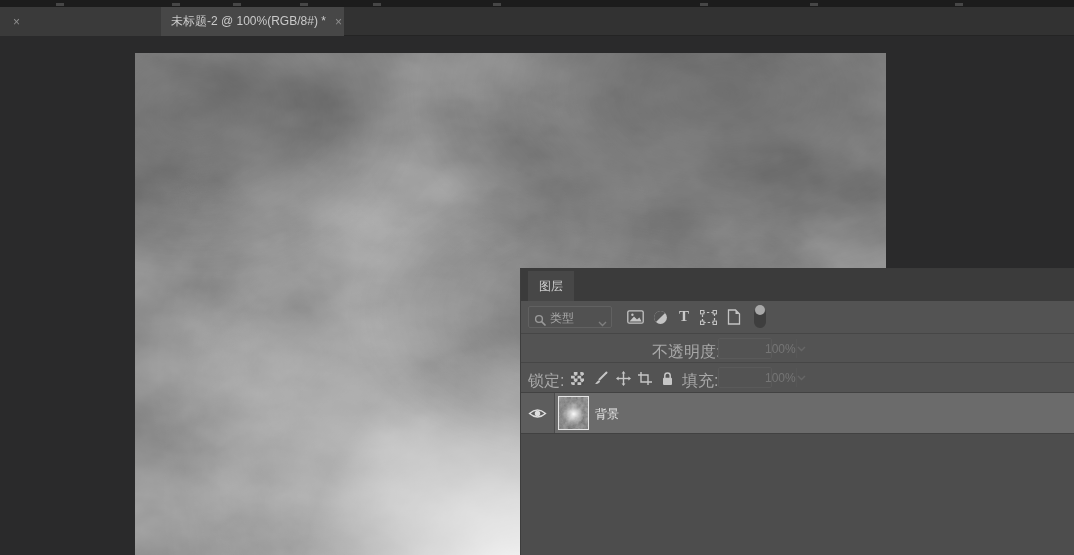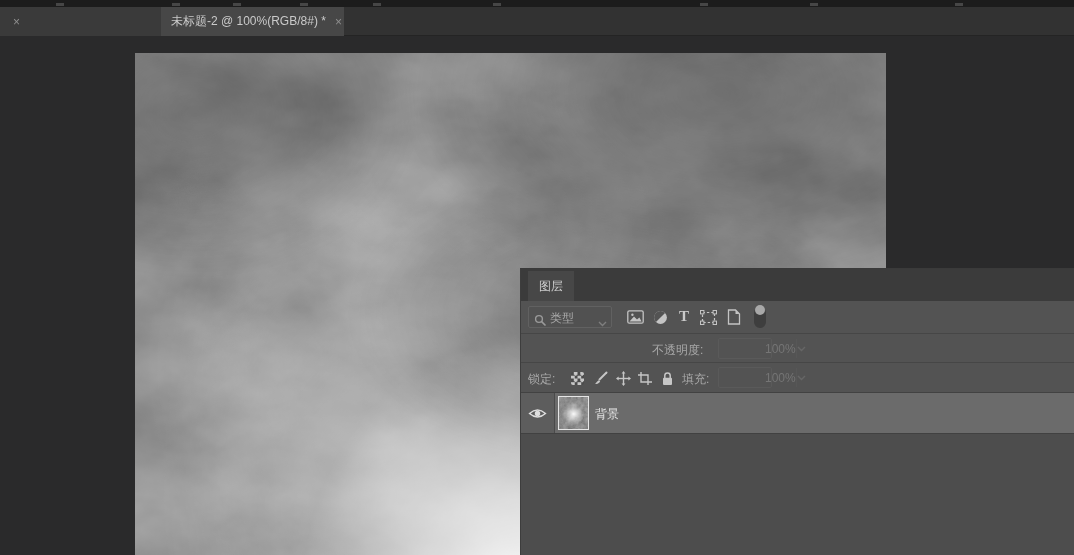--- a/index.html
+++ b/index.html
@@ -54,21 +54,21 @@
 
   .dd-box { position:absolute; height:22px; background:#515151; border:1px solid #616161;
             border-radius:2px; display:flex; align-items:flex-end; font-size:12px; color:#a9a9a9;
             cursor:pointer; }
   .dd-chevron { margin-left:auto; margin-right:4px; opacity:.8; }
   .value-box { position:absolute; height:21px; border:1px solid #5a5a5a; border-radius:2px;
                display:flex; align-items:center; font-size:12px; color:#757575; }
   .value-box .num { padding-left:6px;margin-left:40px; }
   .value-box .chev-btn { margin-left:auto; width:17px; height:100%; border-left:1px solid #5a5a5a;
                          display:flex; align-items:center; justify-content:center; opacity:.7; }
-  .row-label { position:absolute; font-size:12px; color:#a8a8a8; }
+  .row-label { position:absolute; font-size:16px; color:#a8a8a8; }
 
   .icon-btn { position:absolute; width:20px; height:20px; display:flex; align-items:center;
               justify-content:center; cursor:pointer; }
   .checker { width:13px; height:13px; border-radius:2px;
              background:repeating-conic-gradient(#c6c6c6 0% 25%, #4b4b4b 0% 50%);
              background-size:6.5px 6.5px; }
   #filter-toggle { position:absolute; left:233px; top:4px; width:12px; height:24px; cursor:pointer; }
   #filter-toggle .pill { position:absolute; left:0; top:2px; width:12px; height:21px;
                          border-radius:6px; background:#3e3e3e; }
   #filter-toggle .knob { position:absolute; left:1px; top:0; width:10px; height:10px;

